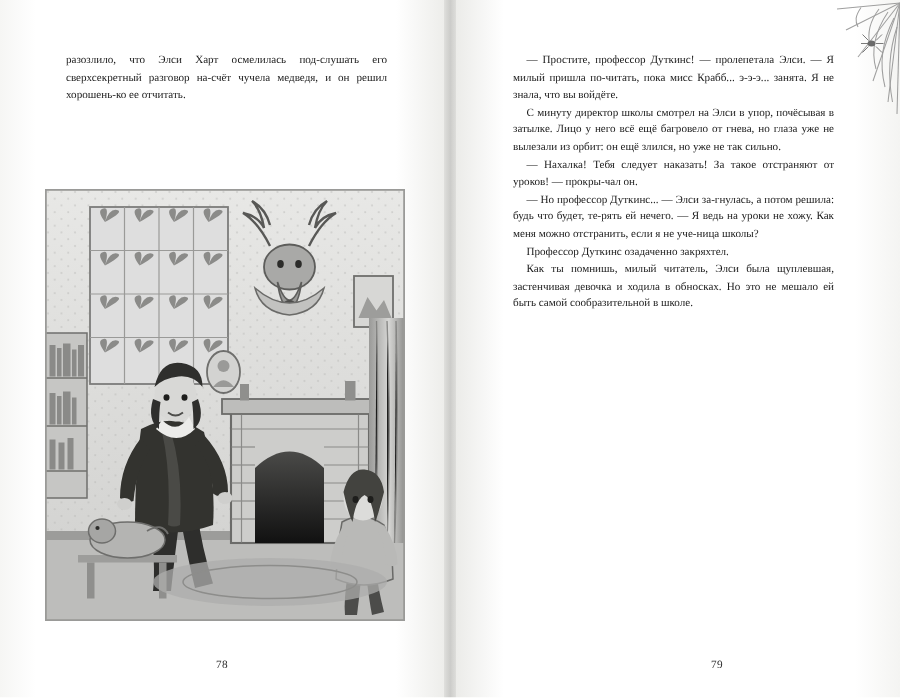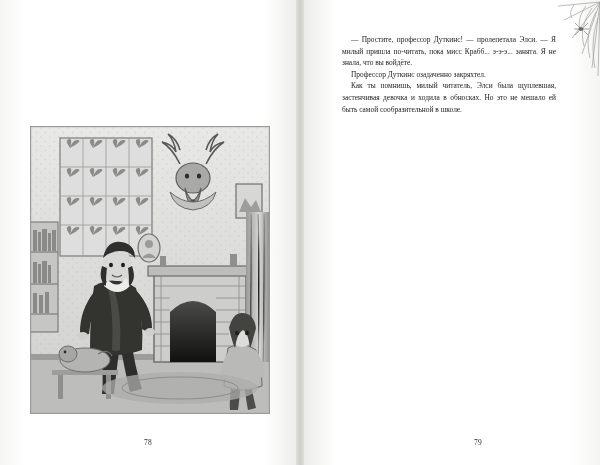--- a/index.html
+++ b/index.html
@@ -136,20 +136,23 @@
     <g stroke="#6b6b6b" stroke-width="0.6" fill="none">
       <path d="M51 27 L47 23"></path>
       <path d="M51 29 L46 29"></path>
       <path d="M51 31 L47 35"></path>
       <path d="M56 27 L60 23"></path>
       <path d="M56 29 L61 29"></path>
       <path d="M56 31 L60 35"></path>
     </g>
   </svg>
 
+  <div class="text-col left-text">
+    <p>разозлило, что Элси Харт осмелилась под-слушать его сверхсекретный разговор на-счёт чучела медведя, и он решил хорошень-ко ее отчитать.</p>
+  </div>
 
   <div class="illo">
     <svg viewBox="0 0 240 288" width="240" height="288">
       <defs>
         <linearGradient id="wallg" x1="0" y1="0" x2="0" y2="1">
           <stop offset="0%" stop-color="#e8e8e6"></stop>
           <stop offset="100%" stop-color="#cfcfcd"></stop>
         </linearGradient>
         <linearGradient id="fireg" x1="0" y1="0" x2="0" y2="1">
           <stop offset="0%" stop-color="#4a4a48"></stop>
@@ -327,19 +330,22 @@
       <ellipse cx="150" cy="262" rx="58" ry="11" fill="none" stroke="#8d8d8b" stroke-width="1"></ellipse>
 
       <rect x="0.6" y="0.6" width="238.8" height="286.8" fill="none" stroke="#9a9a98" stroke-width="1.2"></rect>
     </svg>
   </div>
 
   <div class="folio folio-left">78</div>
 
   <div class="text-col right-text">
     <p class="dash">— Простите, профессор Дуткинс! — пролепетала Элси. — Я милый пришла по-читать, пока мисс Крабб... э-э-э... занята. Я не знала, что вы войдёте.</p>
+    <p class="indent">С минуту директор школы смотрел на Элси в упор, почёсывая в затылке. Лицо у него всё ещё багровело от гнева, но глаза уже не вылезали из орбит: он ещё злился, но уже не так сильно.</p>
+    <p class="dash">— Нахалка! Тебя следует наказать! За такое отстраняют от уроков! — прокры-чал он.</p>
+    <p class="dash">— Но профессор Дуткинс... — Элси за-гнулась, а потом решила: будь что будет, те-рять ей нечего. — Я ведь на уроки не хожу. Как меня можно отстранить, если я не уче-ница школы?</p>
     <p class="indent">Профессор Дуткинс озадаченно закряхтел.</p>
     <p class="indent">Как ты помнишь, милый читатель, Элси была щуплевшая, застенчивая девочка и ходила в обносках. Но это не мешало ей быть самой сообразительной в школе.</p>
   </div>
 
   <div class="folio folio-right">79</div>
 
 </div>
 
 </body></html>

